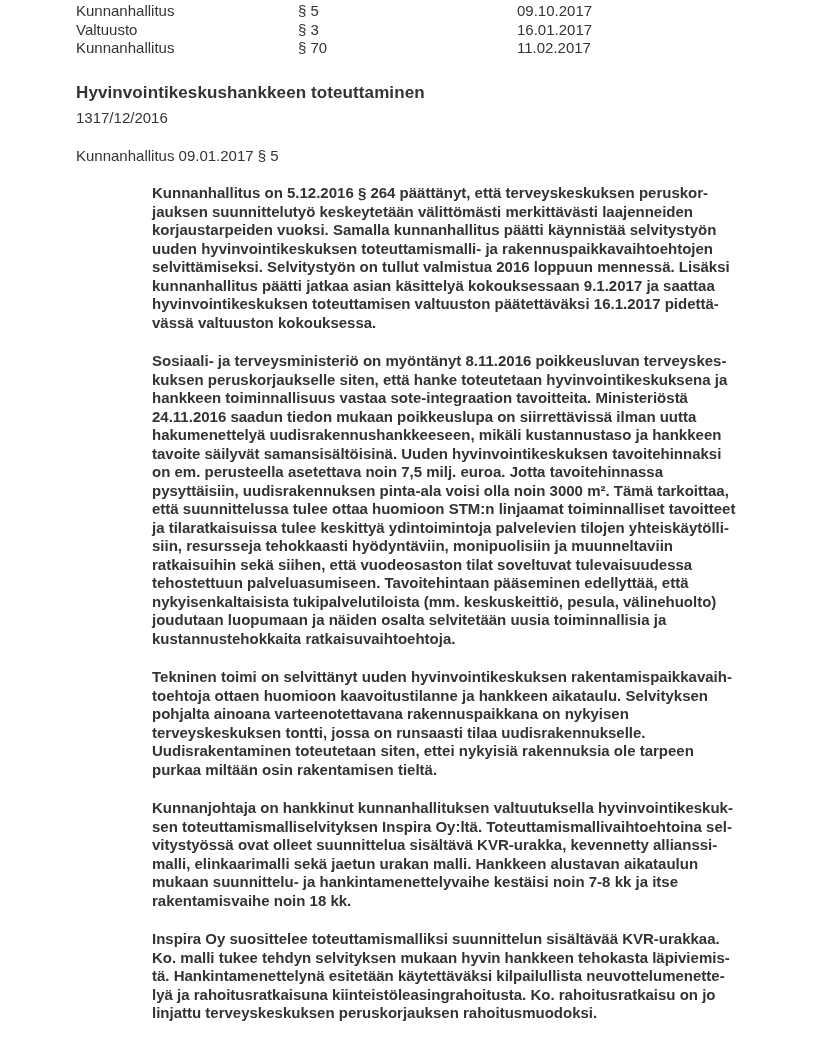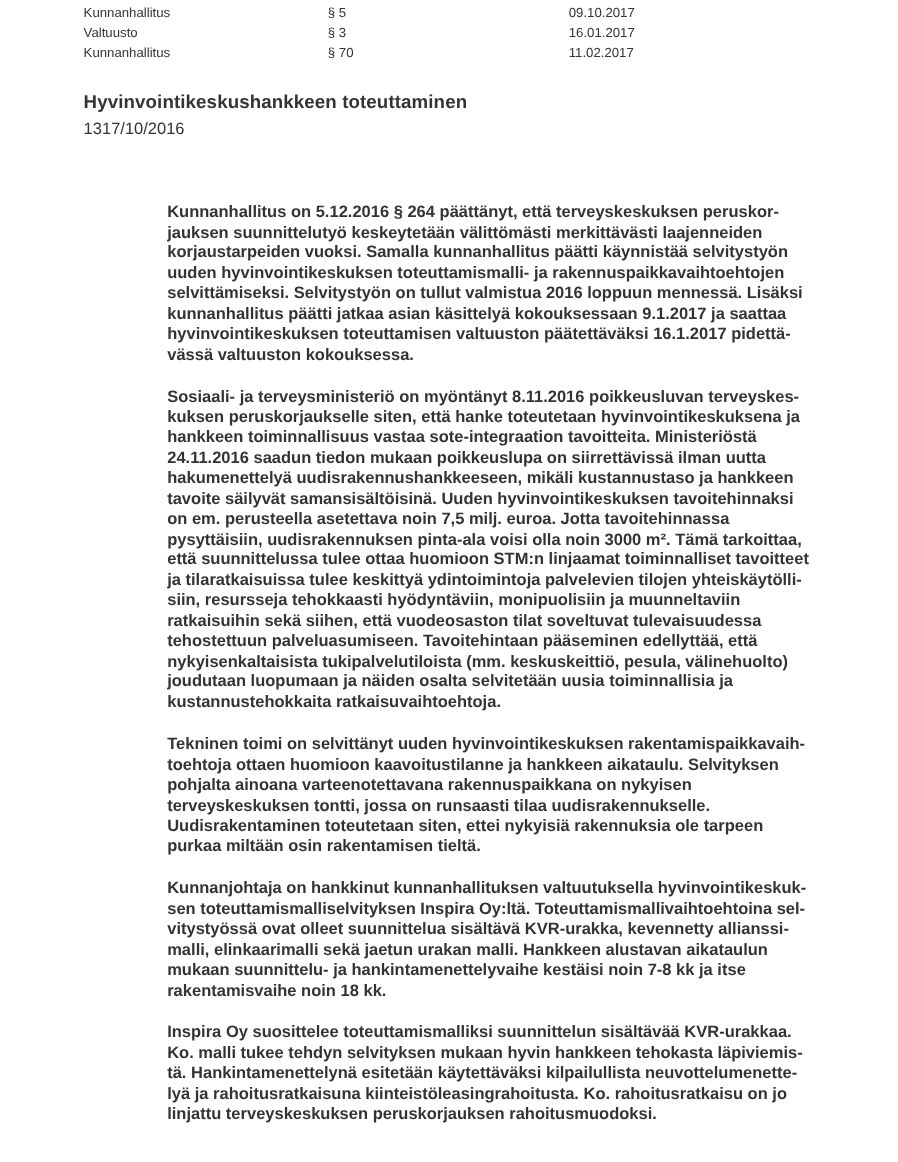--- a/index.html
+++ b/index.html
@@ -14,21 +14,21 @@
     background: #ffffff;
     overflow: hidden;
     font-family: "Liberation Sans", "DejaVu Sans", sans-serif;
     color: #333333;
     -webkit-font-smoothing: antialiased;
   }
   .history {
     position: absolute;
     left: 76px;
     top: 2px;
-    font-size: 12px;
+    font-size: 15px;
     line-height: 18.5px;
   }
   .history-row {
     display: grid;
     grid-template-columns: 222px 219px auto;
   }
   .doc-title {
     position: absolute;
     left: 76px;
     top: 72px;
@@ -83,22 +83,23 @@
     </div>
     <div class="history-row">
       <span>Kunnanhallitus</span>
       <span>§ 70</span>
       <span>11.02.2017</span>
     </div>
   </div>
 
   <h1 class="doc-title">Hyvinvointikeskushankkeen toteuttaminen</h1>
 
-  <div class="case-number">1317/10/2016</div>
+  <div class="case-number">1317/12/2016</div>
 
+  <div class="meeting-ref">Kunnanhallitus 09.01.2017 § 5</div>
 
   <div class="content">
     <p class="para">Kunnanhallitus on 5.12.2016 § 264 päättänyt, että terveyskeskuksen peruskor-
 jauksen suunnittelutyö keskeytetään välittömästi merkittävästi laajenneiden
 korjaustarpeiden vuoksi. Samalla kunnanhallitus päätti käynnistää selvitystyön
 uuden hyvinvointikeskuksen toteuttamismalli- ja rakennuspaikkavaihtoehtojen
 selvittämiseksi. Selvitystyön on tullut valmistua 2016 loppuun mennessä. Lisäksi
 kunnanhallitus päätti jatkaa asian käsittelyä kokouksessaan 9.1.2017 ja saattaa
 hyvinvointikeskuksen toteuttamisen valtuuston päätettäväksi 16.1.2017 pidettä-
 vässä valtuuston kokouksessa.</p>

